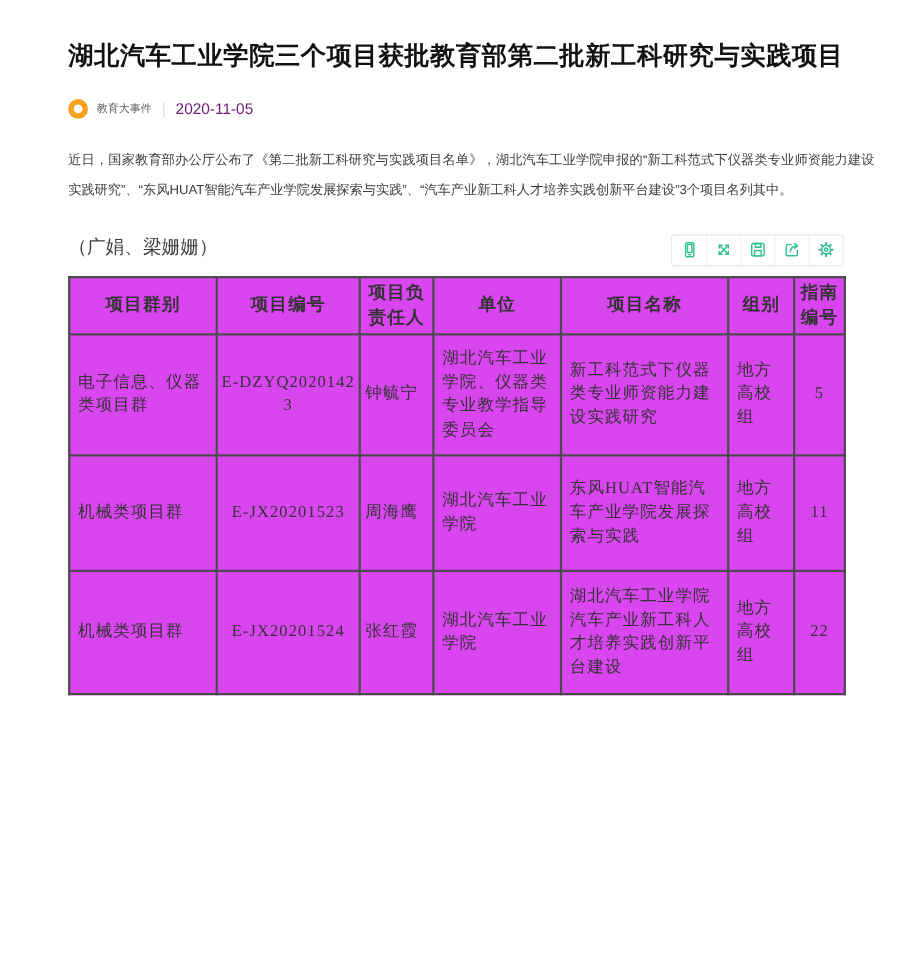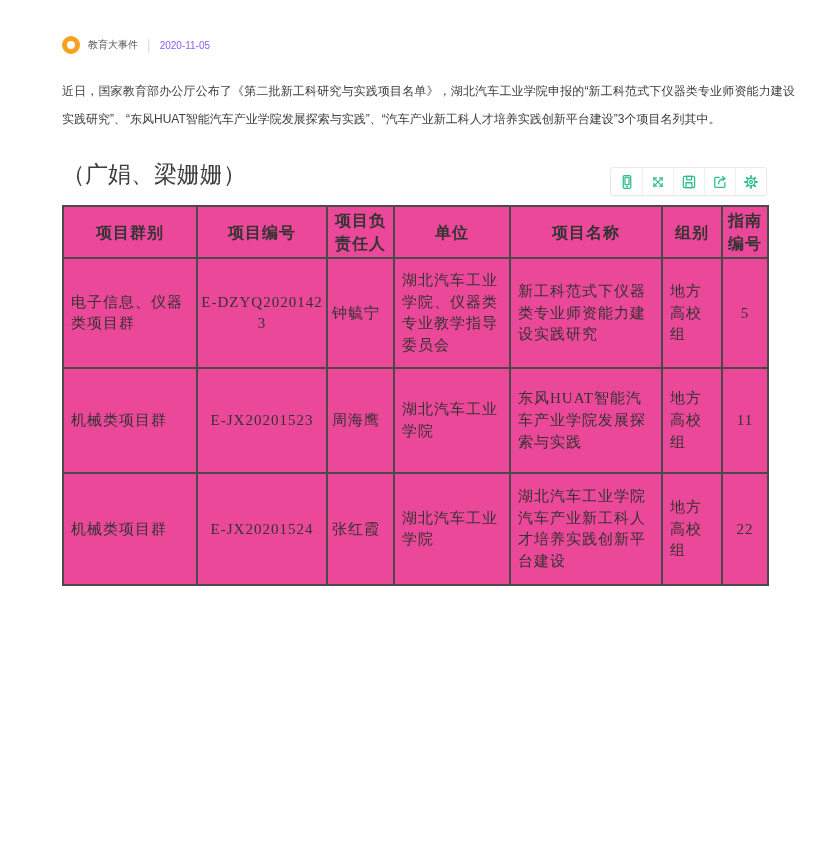--- a/index.html
+++ b/index.html
@@ -25,61 +25,61 @@
   .avatar {
     width: 18px; height: 18px;
     border-radius: 50%;
     border: 5px solid #f7a11f;
     background: #ffffff;
     margin-right: 8px;
     flex: 0 0 auto;
   }
   .source { font-size: 10px; color: #5e5e5e; }
   .byline-divider { color: #dddddd; font-size: 14px; margin: 0 9px; }
-  .date { font-size: 10px; color: #8b5cf6; }
+  .date { font-size: 14px; color: #701a75; }
 
   .para {
     width: 733px;
     font-size: 12px;
     line-height: 27.5px;
     color: #3d3d3d;
     text-align: justify;
     margin: 0 0 21px 0;
   }
 
   .sig-row {
     width: 705px;
     display: flex;
     justify-content: space-between;
     align-items: flex-end;
     margin-top: 26px;
     margin-bottom: 9px;
   }
-  .signature { font-size: 23px; color: #3d3d3d; padding-bottom: 6px; }
+  .signature { font-size: 17px; color: #3d3d3d; padding-bottom: 6px; }
 
   .toolbar {
     display: flex;
     background: #ffffff;
     border: 1px solid #e9e9e9;
     border-radius: 3px;
     box-shadow: 0 1px 2px rgba(0,0,0,0.04);
   }
   .tool {
     width: 31px; height: 27px;
     display: flex; align-items: center; justify-content: center;
     border-left: 1px solid #f0f0f0;
     cursor: pointer;
   }
   .tool:first-child { border-left: none; }
   .tool svg { display: block; }
 
   table.projects {
     width: 705px;
     border-collapse: collapse;
-    background: #ec4899;
+    background: #d946ef;
     font-family: "Liberation Serif", "DejaVu Serif", serif;
     table-layout: fixed;
   }
   table.projects th, table.projects td {
     border: 2px solid #4a4a4a;
     color: #333333;
     letter-spacing: 1px;
     vertical-align: middle;
     padding: 4px 7px;
     line-height: 1.45;
@@ -105,20 +105,21 @@
   col.c6 { width: 46px; }
   table.projects td:nth-child(2),
   table.projects td:nth-child(7) { text-align: center; padding: 4px 2px; }
   table.projects td:nth-child(3) { padding: 4px 4px; }
 </style>
 </head>
 <body>
 
 <div class="page">
 
+  <h1 class="title">湖北汽车工业学院三个项目获批教育部第二批新工科研究与实践项目</h1>
 
   <div class="byline">
     <span class="avatar"></span>
     <span class="source">教育大事件</span>
     <span class="byline-divider">|</span>
     <span class="date">2020-11-05</span>
   </div>
 
   <p class="para">近日，国家教育部办公厅公布了《第二批新工科研究与实践项目名单》，湖北汽车工业学院申报的“新工科范式下仪器类专业师资能力建设实践研究”、“东风HUAT智能汽车产业学院发展探索与实践”、“汽车产业新工科人才培养实践创新平台建设”3个项目名列其中。</p>
 

